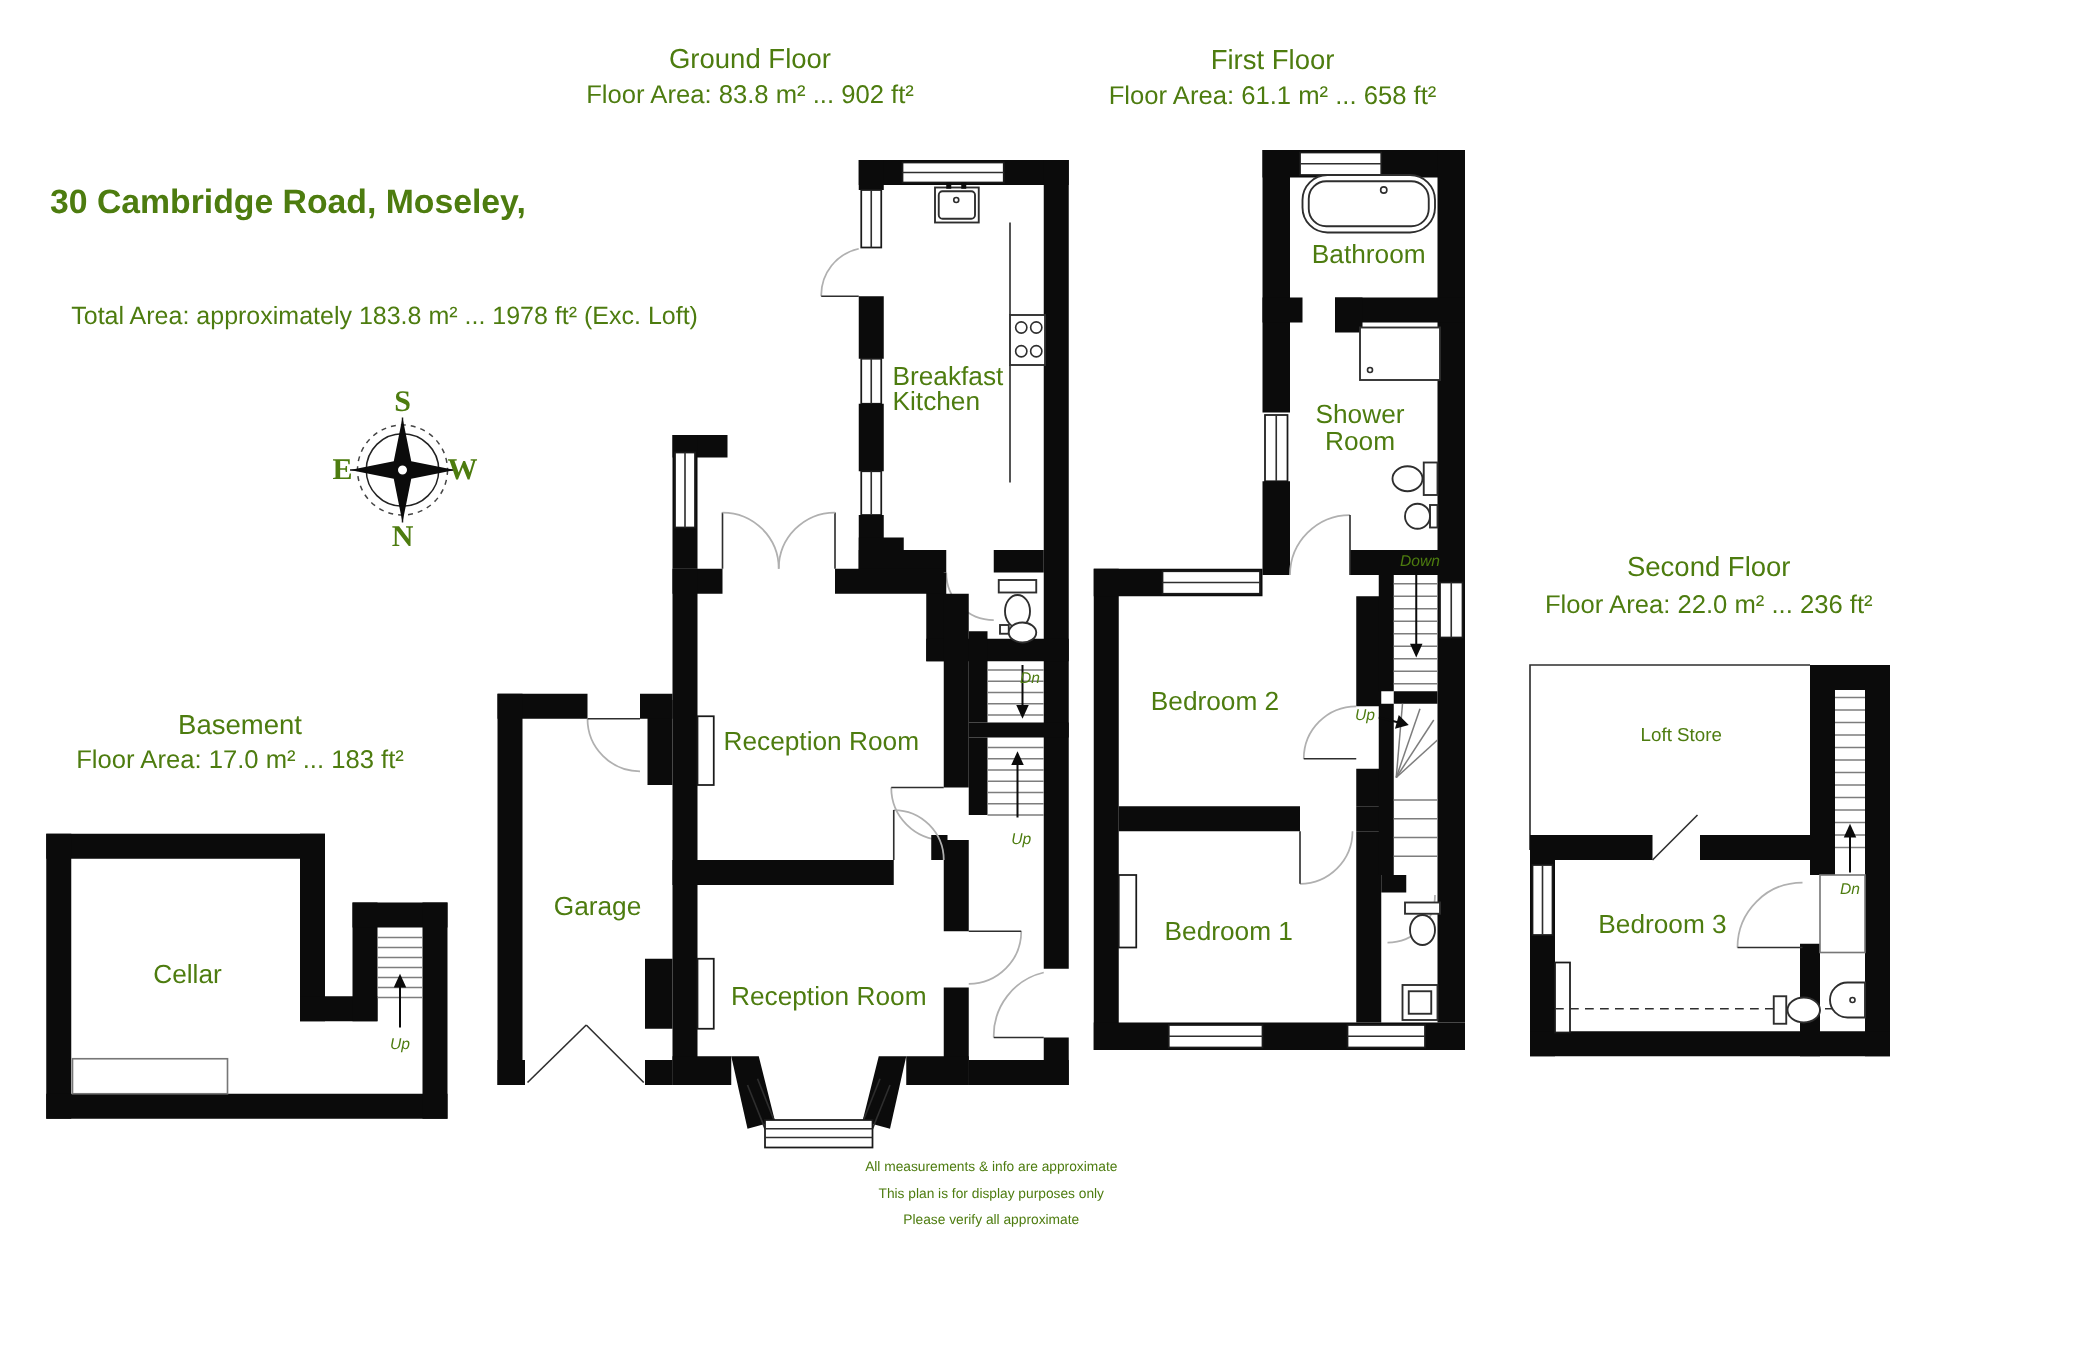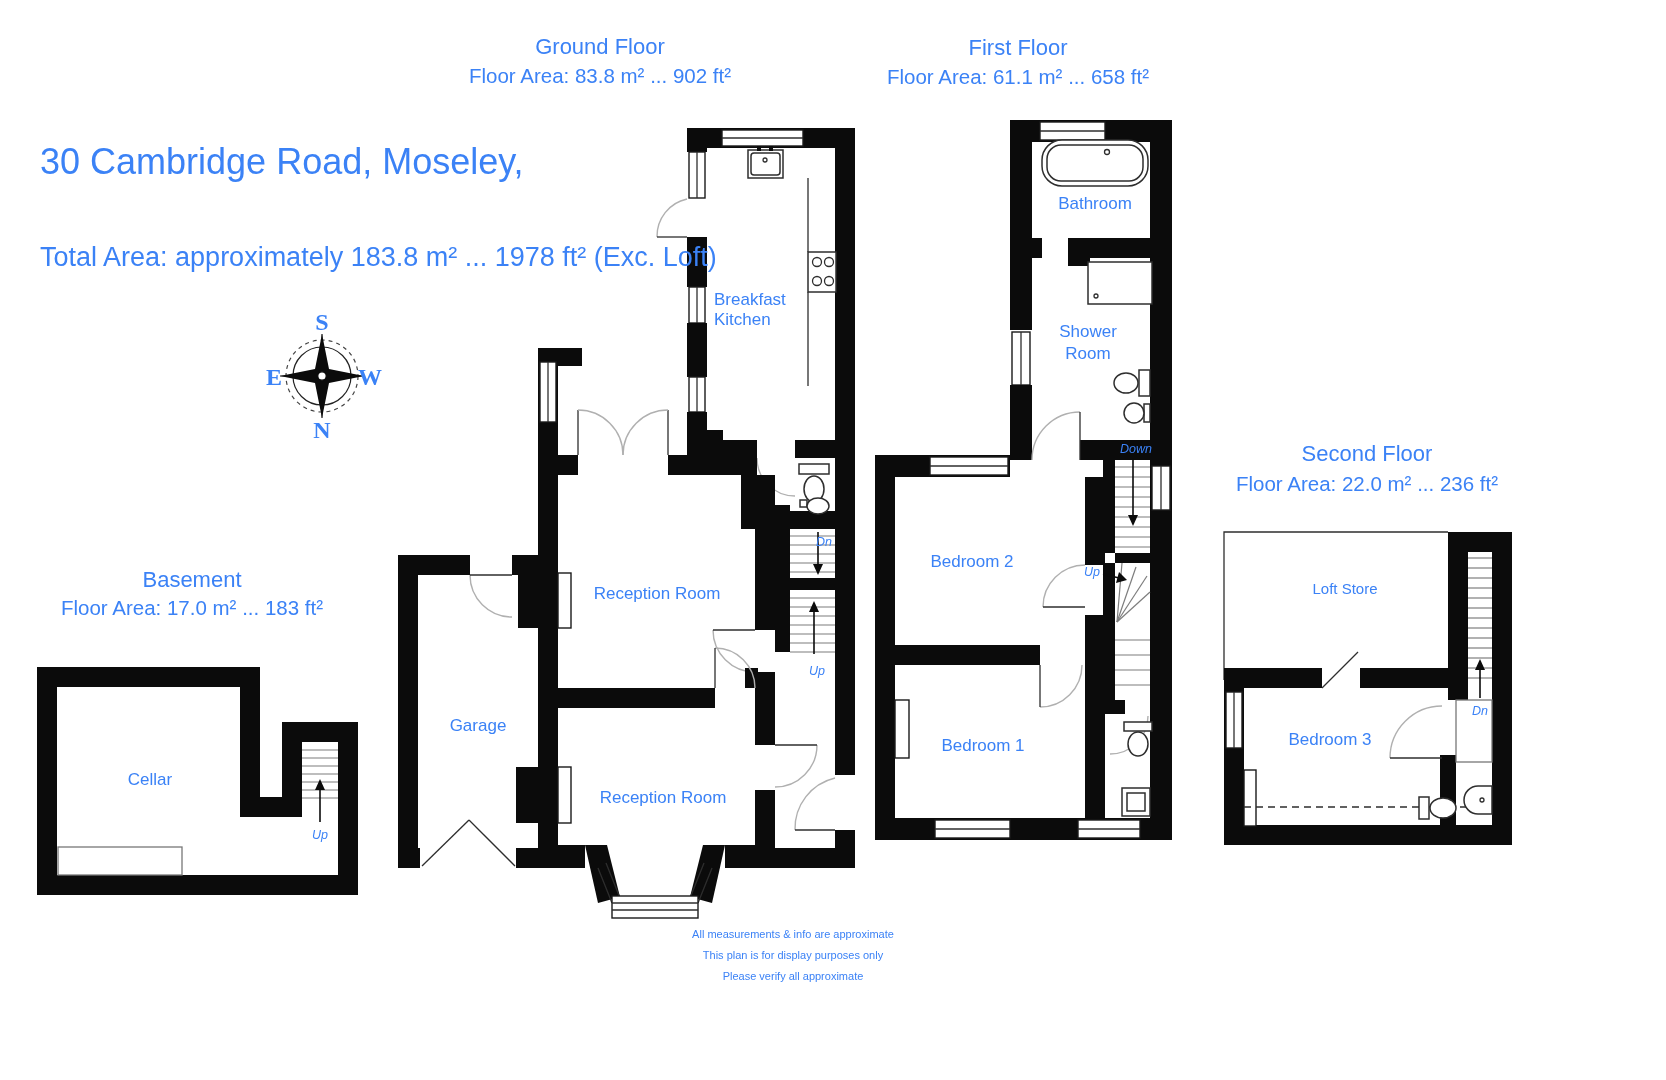--- a/index.html
+++ b/index.html
@@ -1,27 +1,27 @@
 <!DOCTYPE html>
 <html><head>
 <meta charset="utf-8">
 <style>
   html,body{margin:0;padding:0;background:#fff;}
   body{width:1666px;height:1080px;position:relative;overflow:hidden;
        font-family:"Liberation Sans",sans-serif;color:#000;}
   #plan-svg{position:absolute;left:0;top:0;}
-  .lbl{position:absolute;white-space:nowrap;color:#3b82f6;}
+  .lbl{position:absolute;white-space:nowrap;color:#4d7c0f;}
   .c{transform:translate(-50%,-50%);text-align:center;}
   .t-title{font-size:22px;}
   .t-area{font-size:20.5px;}
-  .t-room{font-size:17px;}
+  .t-room{font-size:21px;}
   .t-small{font-size:15px;}
   .t-stair{font-size:12.5px;font-style:italic;}
-  .t-addr{font-size:36px;line-height:43px;}
-  .t-total{font-size:27px;}
+  .t-addr{font-size:27px;line-height:43px;font-weight:bold;}
+  .t-total{font-size:20px;margin-left:17px;}
   .t-foot{font-size:11px;line-height:21px;text-align:center;}
   .t-compass{font-family:"Liberation Serif",serif;font-weight:bold;font-size:24px;}
   svg .wall{fill:#0b0b0b;stroke:none;}
   svg .win{fill:#fff;stroke:#1a1a1a;stroke-width:1.4;}
   svg .fix{fill:#fff;stroke:#2e2e2e;stroke-width:1.5;}
   svg .thin{fill:none;stroke:#2e2e2e;stroke-width:1.3;}
   svg .tread{stroke:#7d7d7d;stroke-width:1.2;}
   svg .arc{fill:none;stroke:#b0b0b0;stroke-width:1.4;}
   svg .arrow{stroke:#0b0b0b;stroke-width:1.6;fill:none;}
   svg .ahead{fill:#0b0b0b;stroke:none;}

